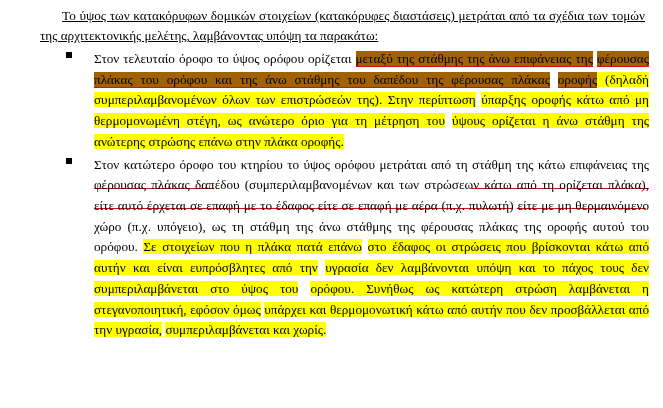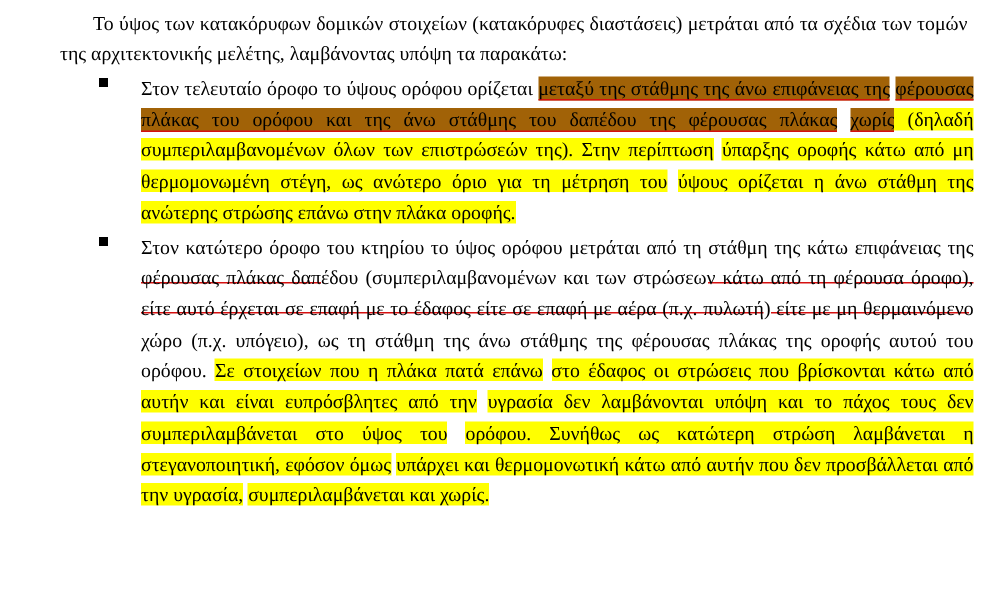--- a/index.html
+++ b/index.html
@@ -21,20 +21,21 @@
     box-sizing: border-box;
     padding: 6px 14px 0 14px;
   }
   .intro {
     font-size: 13.2px;
     line-height: 1.55;
     text-align: justify;
     margin: 0 0 2px 0;
     padding: 0 4px 0 26px;
     text-indent: 22px;
+    text-decoration: underline;
   }
   ul.bullets {
     list-style: none;
     margin: 0;
     padding: 0;
   }
   ul.bullets > li {
     position: relative;
     padding-left: 80px;
     margin-bottom: 2px;
@@ -72,32 +73,32 @@
 
 <div class="page">
 
   <p class="intro">Το ύψος των κατακόρυφων δομικών στοιχείων (κατακόρυφες διαστάσεις) μετράται από τα σχέδια των τομών της αρχιτεκτονικής μελέτης, λαμβάνοντας υπόψη τα παρακάτω:</p>
 
   <ul class="bullets">
 
 
     <li>
       <span class="marker"></span>
-      <span class="ul-red">Στον τελευταίο όροφο</span><span class="plain"> το ύψους ορόφου ορίζεται </span><span class="ul-red-hl">μεταξύ της στάθμης της άνω επιφάνειας της</span>
+      <span class="ul-red">Στον τελευταίο όροφο</span><span class="plain"> το ύψος ορόφου ορίζεται </span><span class="ul-red-hl">μεταξύ της στάθμης της άνω επιφάνειας της</span>
       <span class="ul-red-hl">φέρουσας πλάκας του ορόφου και της άνω στάθμης του δαπέδου της φέρουσας πλάκας</span>
-      <span class="ul-red-hl">χωρίς</span><span class="hl"> (δηλαδή συμπεριλαμβανομένων όλων των επιστρώσεών της). Στην περίπτωση</span>
+      <span class="ul-red-hl">οροφής</span><span class="hl"> (δηλαδή συμπεριλαμβανομένων όλων των επιστρώσεών της). Στην περίπτωση</span>
       <span class="hl">ύπαρξης οροφής κάτω από μη θερμομονωμένη στέγη, ως ανώτερο όριο για τη μέτρηση του</span>
       <span class="hl">ύψους ορίζεται η άνω στάθμη της ανώτερης στρώσης επάνω στην πλάκα οροφής.</span>
     </li>
 
     <li>
       <span class="marker"></span>
       <span class="ul-red">Στον κατώτερο όροφο</span><span class="plain"> του κτηρίου το ύψος ορόφου μετράται από τη </span><span class="ul-red">στάθμη της κάτω</span>
       <span class="ul-red">επιφάνειας της φέρουσας πλάκας δαπέδου (συμπεριλαμβανομένων και των στρώσεων κάτω</span>
-      <span class="ul-red">από τη φέρουσα όροφο)</span><span class="plain">, είτε αυτό έρχεται σε επαφή με το έδαφος είτε σε επαφή με αέρα (π.χ.</span>
+      <span class="ul-red">από τη ορίζεται πλάκα)</span><span class="plain">, είτε αυτό έρχεται σε επαφή με το έδαφος είτε σε επαφή με αέρα (π.χ.</span>
       <span class="plain">πυλωτή) είτε με μη θερμαινόμενο χώρο (π.χ. υπόγειο), ως τη στάθμη της άνω στάθμης της</span>
       <span class="plain">φέρουσας πλάκας της οροφής αυτού του ορόφου. </span><span class="hl">Σε στοιχείων που η πλάκα πατά επάνω</span>
       <span class="hl">στο έδαφος οι στρώσεις που βρίσκονται κάτω από αυτήν και είναι ευπρόσβλητες από την</span>
       <span class="hl">υγρασία δεν λαμβάνονται υπόψη και το πάχος τους δεν συμπεριλαμβάνεται στο ύψος του</span>
       <span class="hl">ορόφου. Συνήθως ως κατώτερη στρώση λαμβάνεται η στεγανοποιητική, εφόσον όμως</span>
       <span class="hl">υπάρχει και θερμομονωτική κάτω από αυτήν που δεν προσβάλλεται από την υγρασία,</span>
       <span class="hl">συμπεριλαμβάνεται και χωρίς.</span>
     </li>
 
   </ul>

